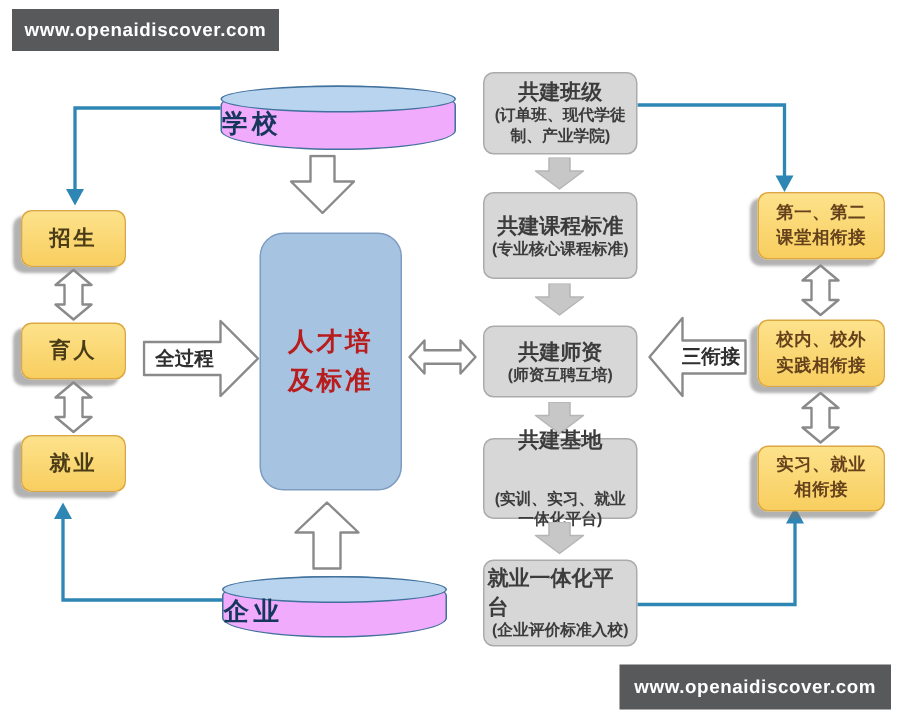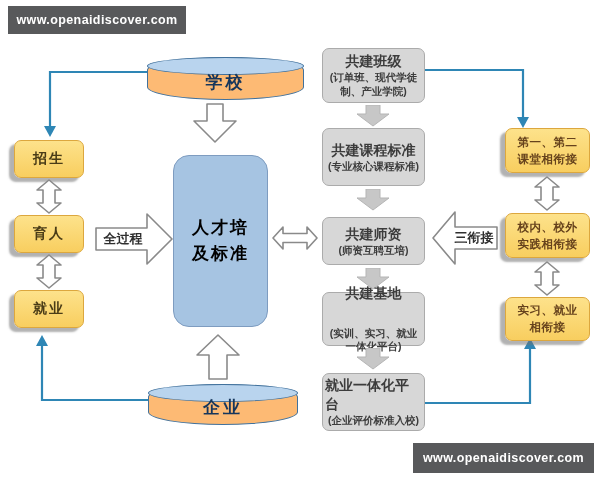--- a/index.html
+++ b/index.html
@@ -3,30 +3,30 @@
 <meta charset="utf-8">
 <style>
   * { margin:0; padding:0; box-sizing:border-box; }
   html,body { background:#ffffff; }
   body { font-family:"Liberation Sans", sans-serif; }
   #canvas { position:relative; width:600px; height:480px; background:#ffffff; overflow:hidden; }
 
   .banner { position:absolute; background:#58595b; color:#ffffff; display:flex; align-items:center;
             justify-content:center; font-size:12.5px; font-weight:bold; letter-spacing:.4px; }
 
-  .cylinder { position:absolute; background:#fdba74; border:1.6px solid #41719c; border-radius:50%/13px;
-              display:flex; align-items:flex-end; justify-content:center; }
+  .cylinder { position:absolute; background:#f0abfc; border:1.6px solid #41719c; border-radius:50%/13px;
+              display:flex; align-items:flex-end; justify-content:flex-start; }
   .cylinder::before { content:""; position:absolute; left:-1px; right:-1px; top:-1px; height:16px;
                       background:#b9d4ee; border:1.6px solid #41719c; border-radius:50%; }
   .cyl-label { position:relative; padding-bottom:5px; font-size:17px; font-weight:600; color:#16365c; letter-spacing:3px; }
 
   .center-box { position:absolute; left:173px; top:155px; width:95px; height:172px; background:#a6c4e2;
                 border:1.6px solid #7e9cc0; border-radius:16px; display:flex; flex-direction:column;
                 align-items:center; justify-content:center; }
-  .center-box span { font-size:17px; font-weight:600; color:#000000; line-height:1.55; letter-spacing:2px; }
+  .center-box span { font-size:17px; font-weight:600; color:#b91c1c; line-height:1.55; letter-spacing:2px; }
 
   .ybox { position:absolute; background:linear-gradient(180deg,#fde28b,#f8ce5f); border:1.3px solid #dca73e;
           border-radius:7px; box-shadow:-5px 4px 2px rgba(115,115,115,.55);
           display:flex; flex-direction:column; align-items:center; justify-content:center; }
   .ybox.left { left:14px; width:70px; height:38px; font-size:14px; font-weight:600; color:#4a3c17; letter-spacing:2px; }
   .ybox.right { left:505px; width:85px; height:45px; }
   .ybox.right span { font-size:11.5px; font-weight:600; color:#66421c; line-height:1.45; letter-spacing:.5px; }
 
   .gbox { position:absolute; left:322px; width:103px; background:#d7d7d7; border:1.4px solid #ababab;
           border-radius:7px; display:flex; flex-direction:column; align-items:center; justify-content:center;

